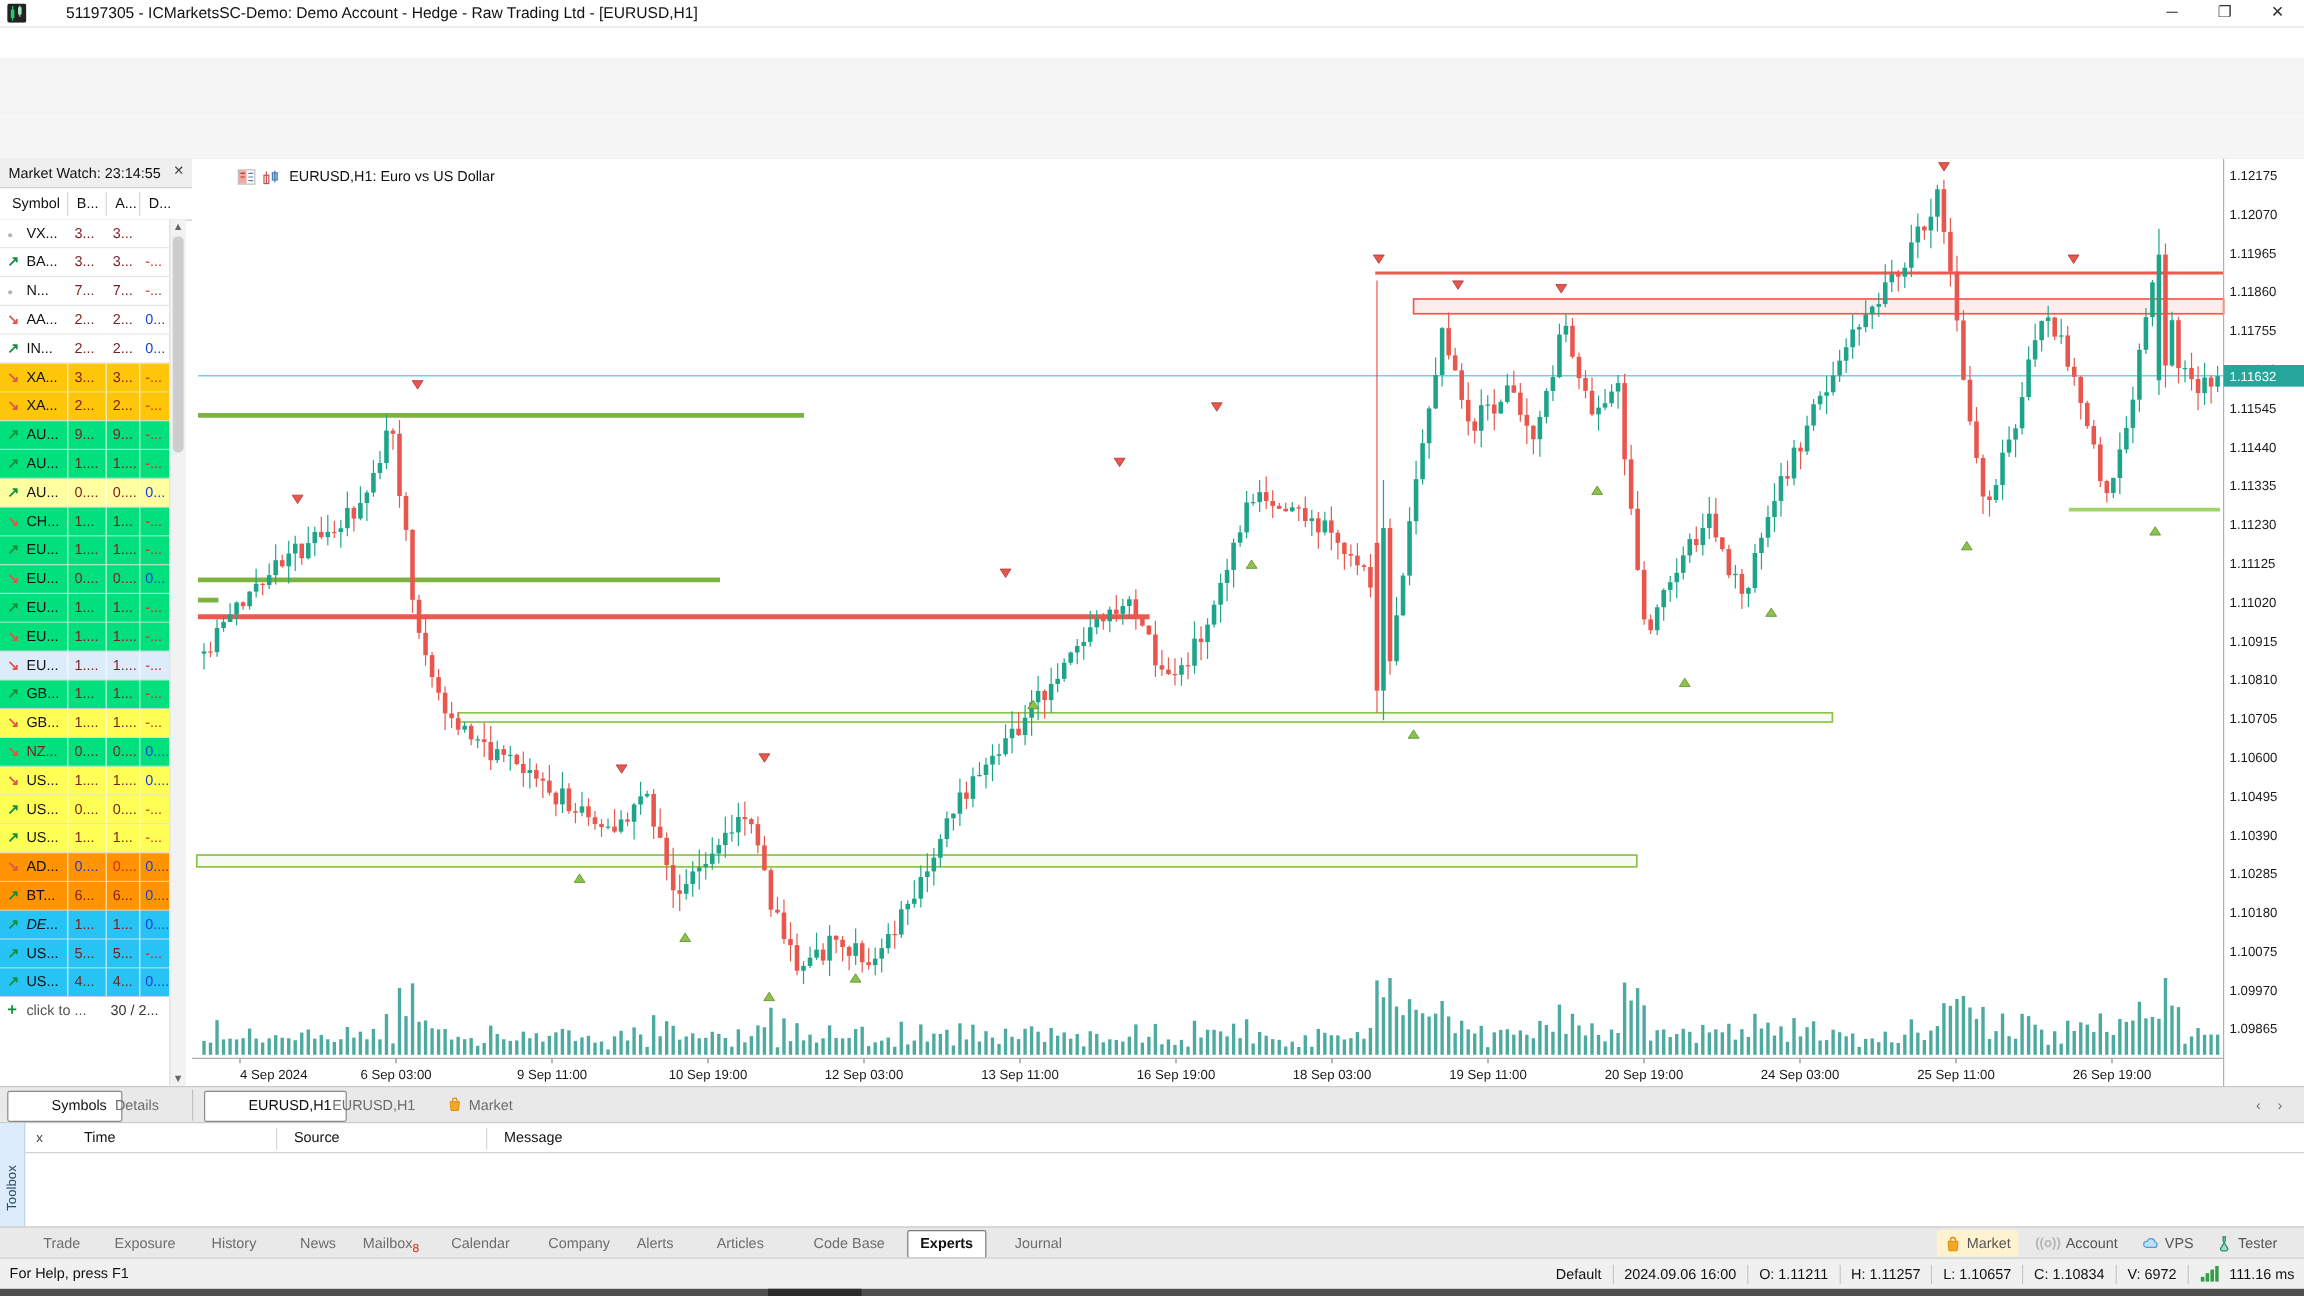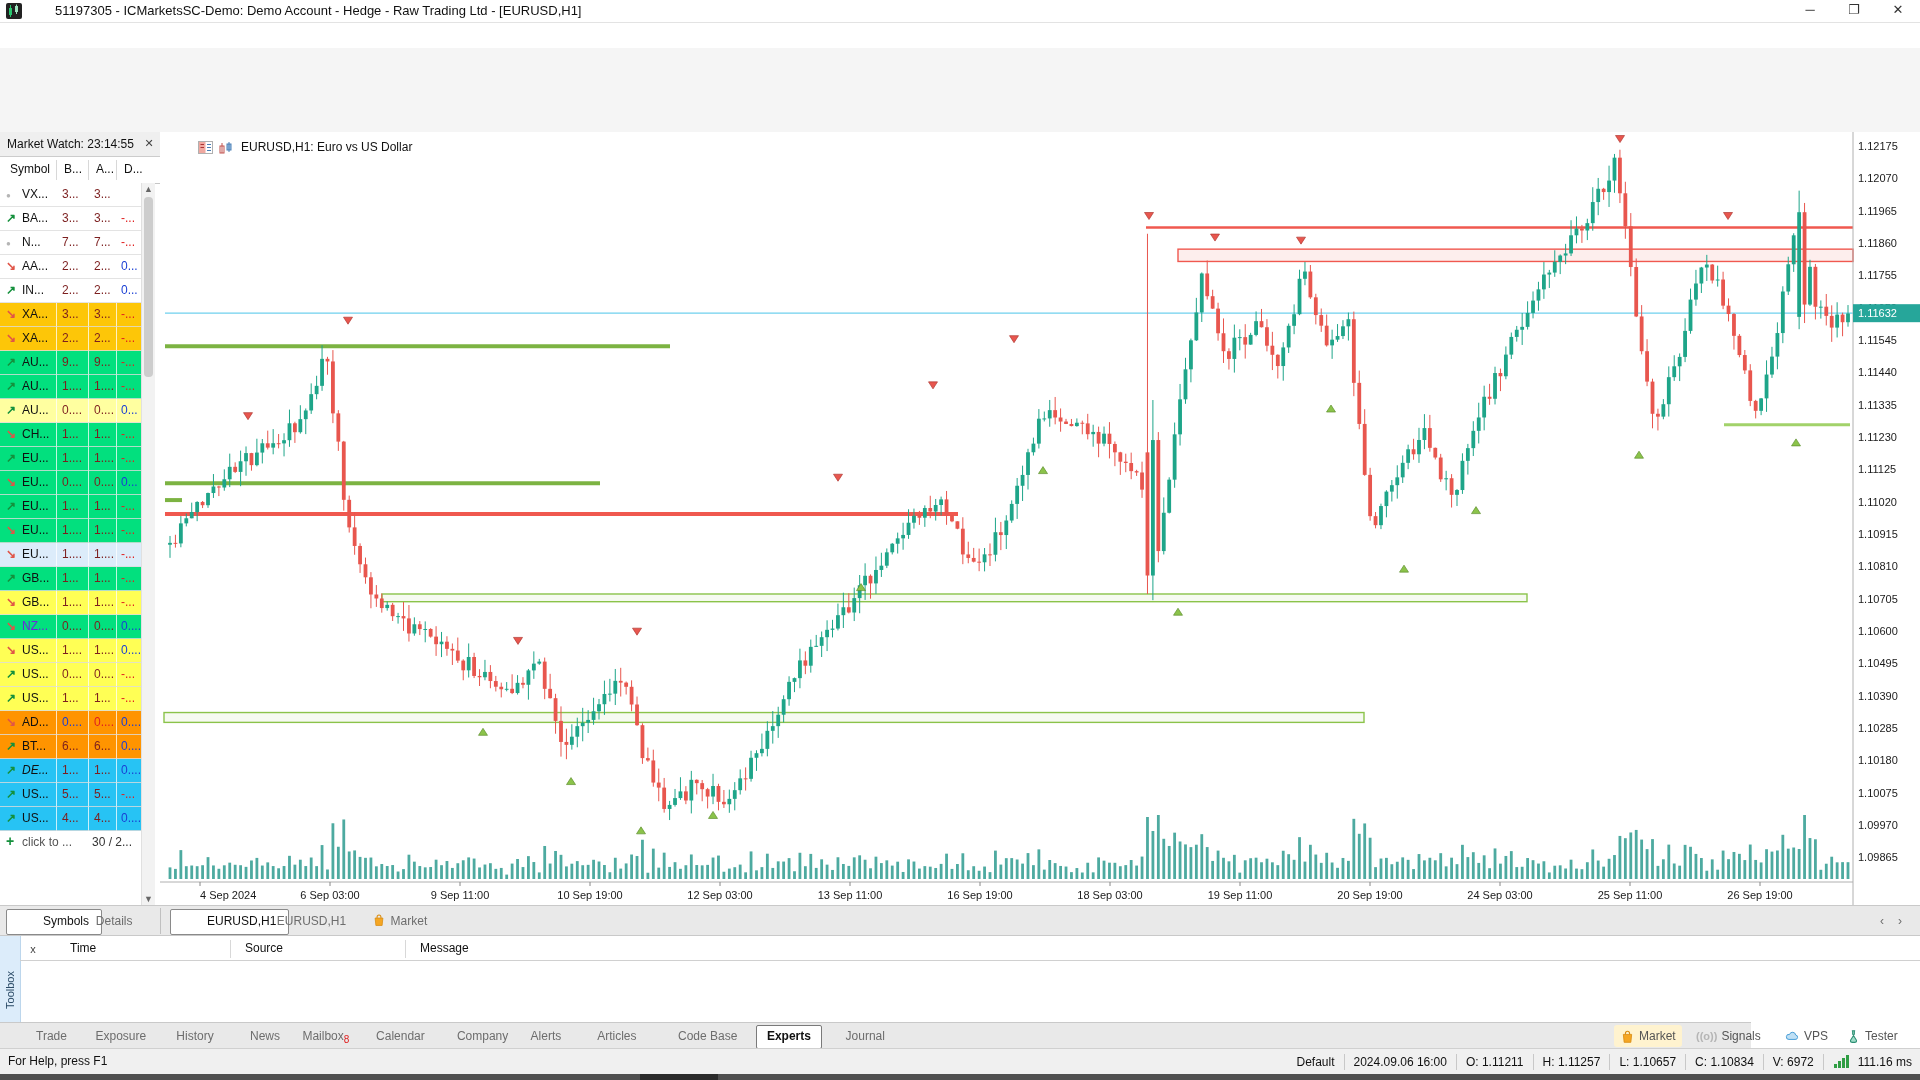--- a/index.html
+++ b/index.html
@@ -48,21 +48,21 @@
   .ctab.active{background:#ffffff;border:1px solid #8a8a8a;border-radius:2px;color:#111;line-height:22px;padding-left:36px;}
   
   #toolbox{position:absolute;left:0;top:935px;width:1920px;height:87px;background:#ffffff;border-top:1px solid #c9c9c9;}
   #tb-side{position:absolute;left:0;top:0;width:20px;height:113px;background:#dcecfa;border-right:1px solid #bcd6ec;}
   #tb-side span{position:absolute;left:-28px;top:48px;transform:rotate(-90deg);font-size:11px;color:#2a4a66;width:76px;text-align:center;display:block;}
   #tb-close{position:absolute;left:26px;top:6px;width:14px;height:14px;font-size:11px;color:#444;text-align:center;line-height:14px;}
   .tb-col{position:absolute;top:5px;font-size:12px;color:#111;}
   .tb-sep{position:absolute;top:4px;width:1px;height:18px;background:#d8d8d8;}
   #tb-headline{position:absolute;left:20px;top:24px;width:1900px;height:1px;background:#d0d0d0;}
   
-  #bottomtabs{position:absolute;left:0;top:1022px;width:1751px;height:26px;background:#e9e9e9;border-top:1px solid #c9c9c9;}
+  #bottomtabs{position:absolute;left:0;top:1022px;width:1920px;height:26px;background:#e9e9e9;border-top:1px solid #c9c9c9;}
   .btab{position:absolute;top:2px;height:22px;line-height:22px;font-size:12px;color:#6d6d6d;padding:0 10px;}
   .btab.active{background:#fff;border:1px solid #7a7a7a;border-radius:2px;color:#111;font-weight:bold;line-height:20px;}
   .btab sub{color:#e02020;font-size:10px;}
   .br-item{position:absolute;top:2px;height:22px;display:flex;align-items:center;gap:4px;font-size:12px;color:#555;}
   
   #statusbar{position:absolute;left:0;top:1048px;width:1920px;height:26px;background:#f0f0f0;border-top:1px solid #d0d0d0;}
   #status-help{position:absolute;left:8px;top:5px;font-size:12px;color:#111;}
   #status-right{position:absolute;right:8px;top:0;height:26px;display:flex;align-items:center;gap:9px;}
   #status-right .seg{font-size:12px;color:#111;white-space:nowrap;}
   #status-right .pipe{width:1px;height:16px;background:#c8c8c8;}
@@ -553,21 +553,21 @@
           <span class="mw-cell" style="left: 62px; color: rgb(124, 31, 31);">1....</span>
           <span class="mw-cell" style="left: 94px; color: rgb(124, 31, 31);">1....</span>
           <span class="mw-cell" style="left: 121px; color: rgb(224, 32, 32);">-...</span>
           <div class="mw-grid" style="left: 56px;"></div>
           <div class="mw-grid" style="left: 88px;"></div>
           <div class="mw-grid" style="left: 116px;"></div>
           <div class="mw-gridh" style="top: 23px;"></div>
         </div>
         <div class="mw-row" style="top: 483px; background: rgb(2, 224, 126);">
           <span class="mw-cell" style="left: 6px; color: rgb(224, 85, 72); font-weight: bold;">↘</span>
-          <span class="mw-cell" style="left: 22px; color: #6d28d9;">NZ...</span>
+          <span class="mw-cell" style="left: 22px; color: #7f1d1d;">NZ...</span>
           <span class="mw-cell" style="left: 62px; color: rgb(124, 31, 31);">0....</span>
           <span class="mw-cell" style="left: 94px; color: rgb(124, 31, 31);">0....</span>
           <span class="mw-cell" style="left: 121px; color: rgb(26, 63, 212);">0....</span>
           <div class="mw-grid" style="left: 56px;"></div>
           <div class="mw-grid" style="left: 88px;"></div>
           <div class="mw-grid" style="left: 116px;"></div>
           <div class="mw-gridh" style="top: 23px;"></div>
         </div>
         <div class="mw-row" style="top: 507px; background: rgb(255, 255, 85);">
           <span class="mw-cell" style="left: 6px; color: rgb(224, 85, 72); font-weight: bold;">↘</span>
@@ -1770,21 +1770,21 @@
         <span>Tester</span>
       </div>
       <div class="br-item" style="left: 1785px;">
         <svg width="15" height="15" viewBox="0 0 18 18">
           <path d="M4.8 12.5 a3 3 0 1 1 .6-5.9 A3.8 3.8 0 0 1 12.8 7.2 a2.6 2.6 0 0 1 -.8 5.3 Z" fill="#bfe0f5" stroke="#4a9fd8" stroke-width="1.2"></path>
         </svg>
         <span>VPS</span>
       </div>
       <div class="br-item" style="left: 1696px;">
         <span class="tsig">((o))</span>
-        <span>Signals</span>
+        <span>Account</span>
       </div>
       <div class="br-item" style="left: 1614px; background: rgb(255, 243, 207); border-radius: 3px; padding: 0px 6px;">
         <svg width="15" height="15" viewBox="0 0 18 18">
           <path d="M4 6.5 H14 L13 16 H5 Z" fill="#f5a623" stroke="#d98c12"></path>
           <path d="M6.5 6.5 V5.5 a2.5 2.8 0 0 1 5 0 V6.5" fill="none" stroke="#d98c12" stroke-width="1.3"></path>
         </svg>
         <span>Market</span>
       </div>
     </div>
 

